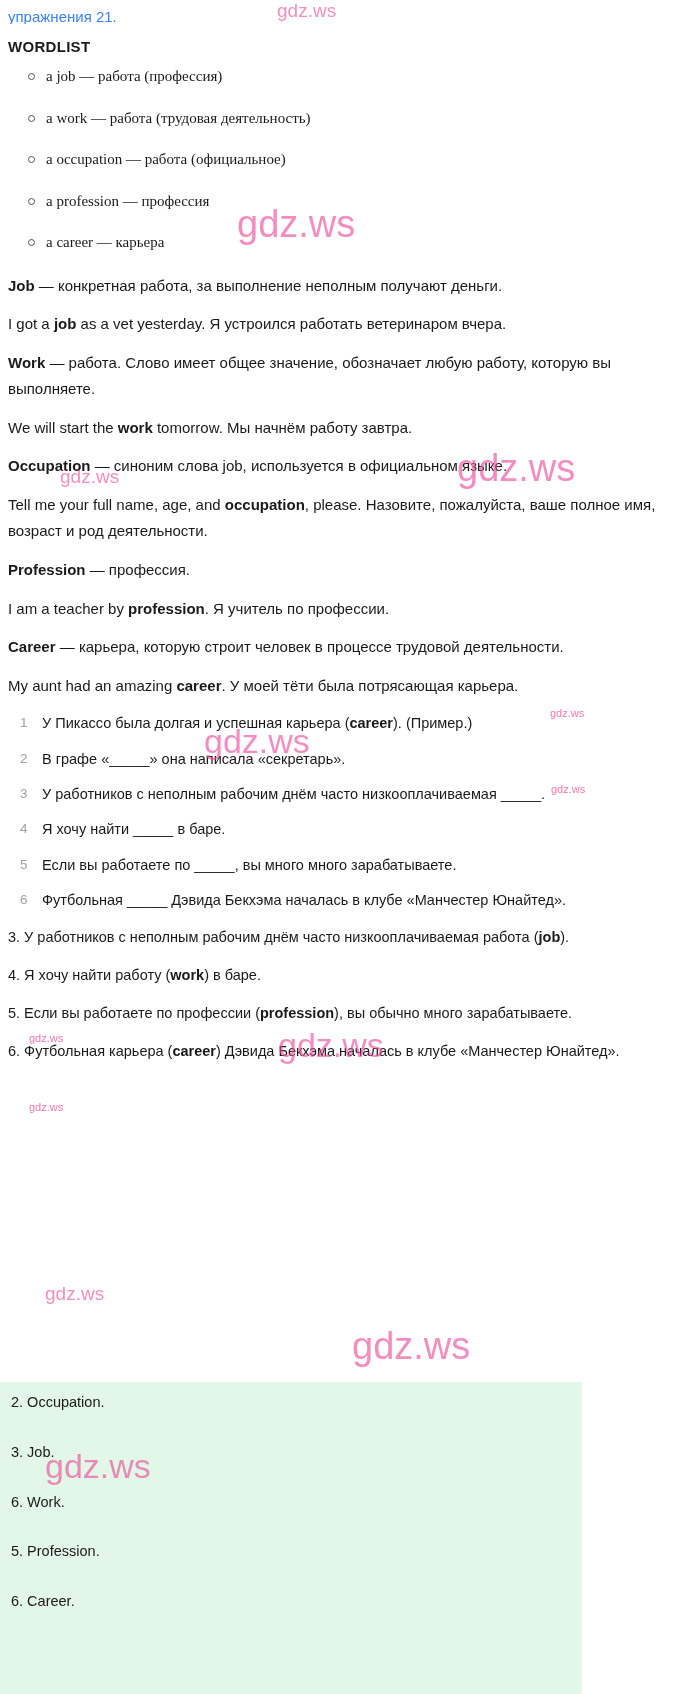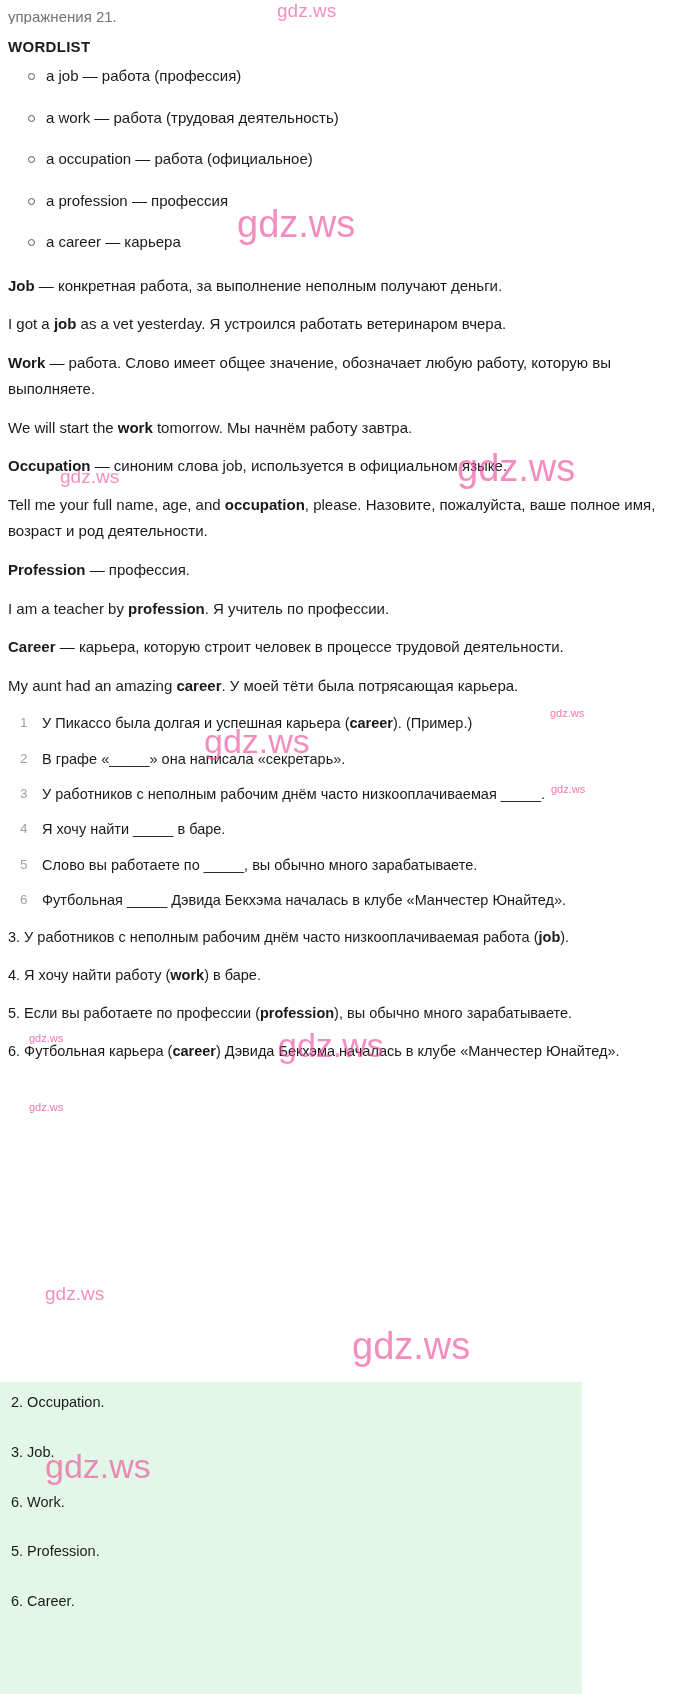--- a/index.html
+++ b/index.html
@@ -17,37 +17,38 @@
   }
   .page {
     position: relative;
     width: 680px;
     height: 1694px;
     box-sizing: border-box;
     padding: 0 8px;
   }
   .truncated-top {
     font-size: 15px;
-    color: #737373;
+    color: #3b82f6;
     line-height: 1.4;
     margin: 0;
     padding-top: 6px;
     height: 18px;
     overflow: hidden;
   }
   .wordlist-title {
     font-size: 15px;
     font-weight: bold;
     letter-spacing: 0.3px;
     margin: 14px 0 10px 0;
   }
   ul.wordlist {
     list-style: none;
     margin: 0 0 14px 0;
     padding: 0;
+    font-family: Liberation Serif, serif;
   }
   ul.wordlist li {
     position: relative;
     font-size: 15px;
     line-height: 1.5;
     padding-left: 38px;
     margin-bottom: 19px;
   }
   ul.wordlist li::before {
     content: "";
@@ -153,21 +154,21 @@
     <p class="para"><span>I am a teacher by </span><b>profession</b><span>. Я учитель по профессии.</span></p>
     <p class="para"><b>Career</b><span> — карьера, которую строит человек в процессе трудовой деятельности.</span></p>
     <p class="para"><span>My aunt had an amazing </span><b>career</b><span>. У моей тёти была потрясающая карьера.</span></p>
   </div>
 
   <ol class="exercises">
     <li><span class="num">1</span><span>У Пикассо была долгая и успешная карьера (</span><b>career</b><span>). (Пример.)</span></li>
     <li><span class="num">2</span><span>В графе «_____» она написала «секретарь».</span></li>
     <li><span class="num">3</span><span>У работников с неполным рабочим днём часто низкооплачиваемая _____.</span></li>
     <li><span class="num">4</span><span>Я хочу найти _____ в баре.</span></li>
-    <li><span class="num">5</span><span>Слово вы работаете по _____, вы обычно много зарабатываете.</span></li>
+    <li><span class="num">5</span><span>Если вы работаете по _____, вы много много зарабатываете.</span></li>
     <li><span class="num">6</span><span>Футбольная _____ Дэвида Бекхэма началась в клубе «Манчестер Юнайтед».</span></li>
   </ol>
 
   <div class="answers">
     <p><span>3. У работников с неполным рабочим днём часто низкооплачиваемая работа (</span><b>job</b><span>).</span></p>
     <p><span>4. Я хочу найти работу (</span><b>work</b><span>) в баре.</span></p>
     <p><span>5. Если вы работаете по профессии (</span><b>profession</b><span>), вы обычно много зарабатываете.</span></p>
     <p><span>6. Футбольная карьера (</span><b>career</b><span>) Дэвида Бекхэма началась в клубе «Манчестер Юнайтед».</span></p>
   </div>
 

